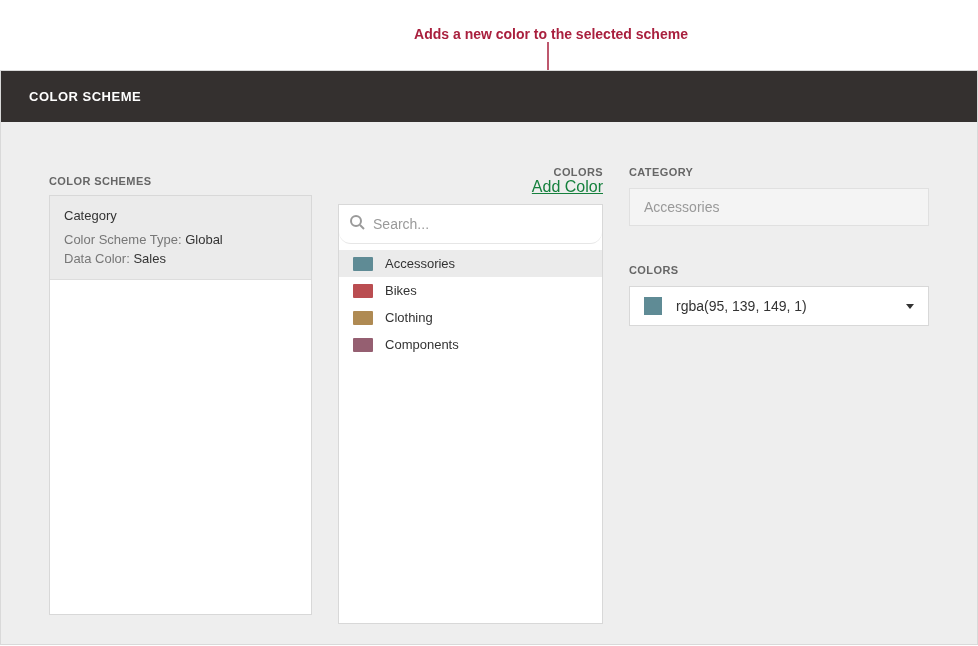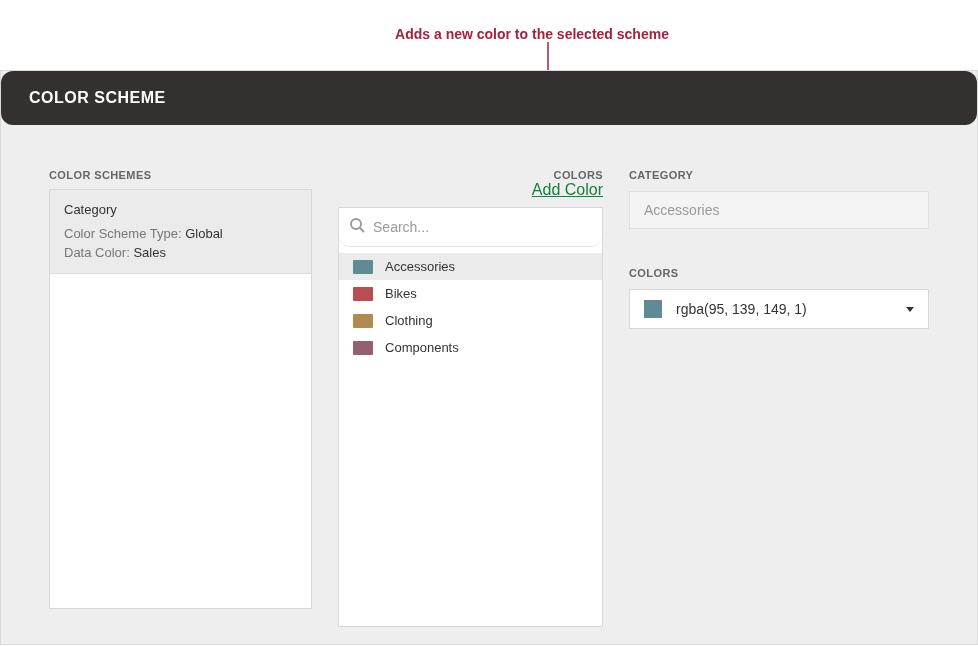--- a/index.html
+++ b/index.html
@@ -12,52 +12,51 @@
     overflow: hidden;
     color: #333;
   }
   .annotation {
     position: absolute;
     color: #a9203e;
     font-weight: 600;
     font-size: 14px;
     text-align: center;
   }
-  .annotation.top { top: 26px; left: 362px; width: 340px; }
+  .annotation.top { top: 26px; left: 381px; width: 340px; }
   .annotation.right { top: 372px; left: 766px; width: 180px; }
   .arrow {
     position: absolute;
     pointer-events: none;
   }
   .arrow-line { stroke: #a9203e; stroke-width: 1.5; fill: none; }
   .arrow-head { fill: #a9203e; }
   .app {
     position: absolute;
     top: 70px; left: 0;
     width: 978px;
     height: 575px;
     background: #eeeeee;
     border: 1px solid #d9d9d9;
   }
   .header {
     background: #34302f;
     color: #fff;
-    font-size: 16px;
+    font-size: 13px;
     font-weight: 600;
     padding: 18px 28px;
     letter-spacing: 0.5px;
-    border-radius: 12px;
   }
   .content {
     display: flex;
     gap: 26px;
     padding: 44px 48px 30px 48px;
   }
   .col { display: flex; flex-direction: column; }
-  .col.schemes { width: 268px; }
+  .col.schemes { width: 268px; justify-content: center; }
   .col.colors { width: 270px; }
   .col.props { flex: 1; }
   .section-label {
     font-size: 11px;
     font-weight: 600;
     color: #666;
     letter-spacing: 0.4px;
     margin-bottom: 8px;
   }
   .section-row {

